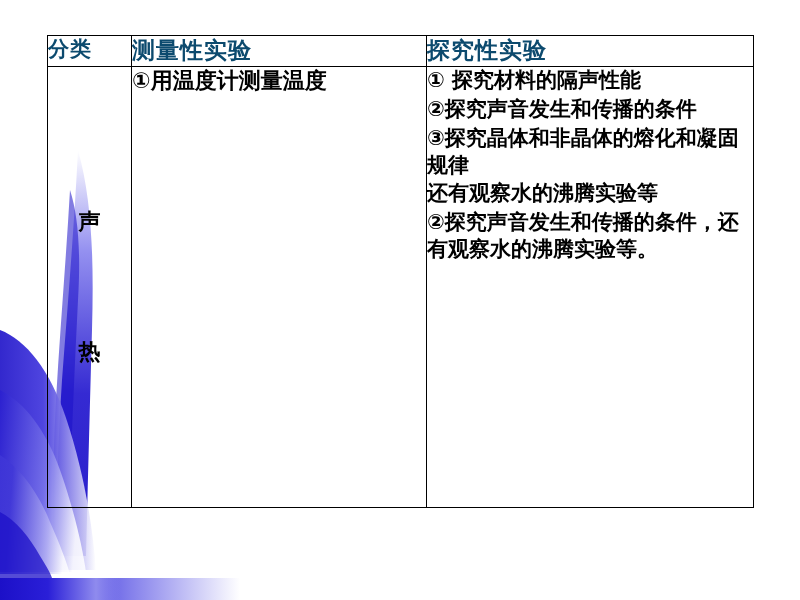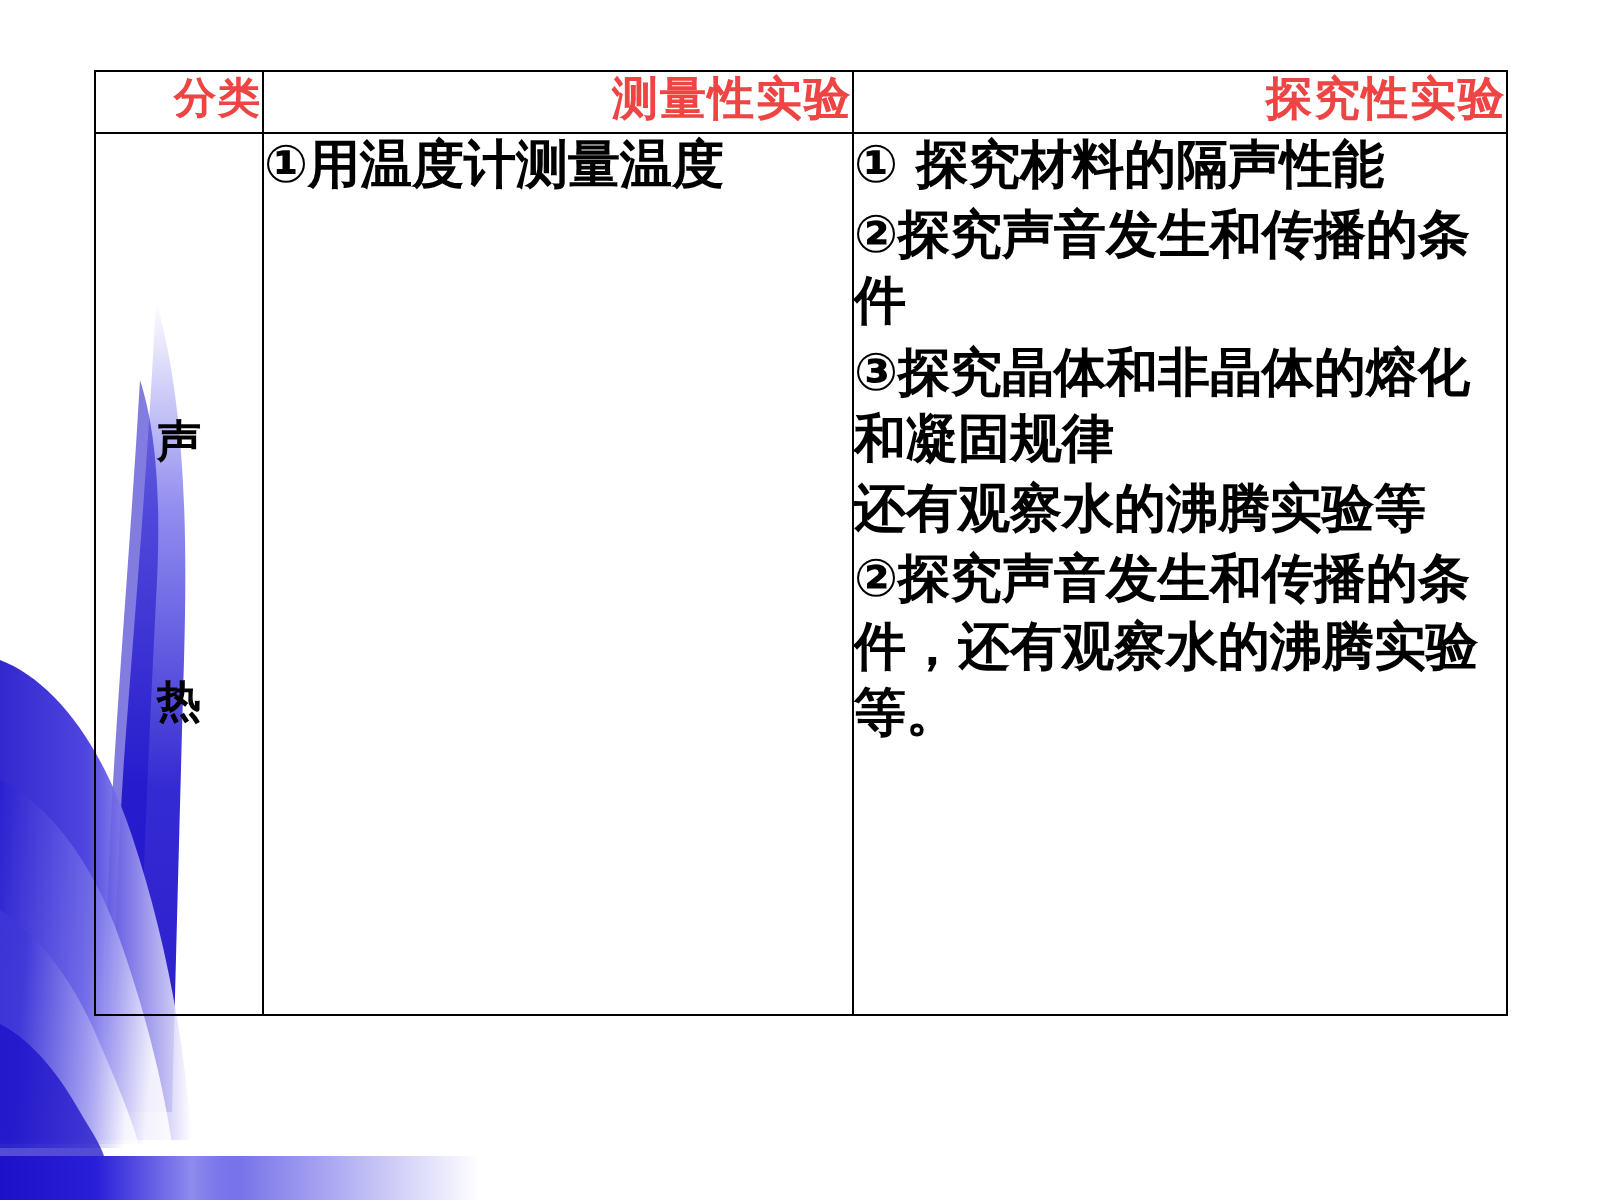--- a/index.html
+++ b/index.html
@@ -65,26 +65,26 @@
     border: 1px solid #000000;
     vertical-align: top;
     padding: 0;
     background: transparent;
   }
   .col-cat   { width: 84px; }
   .col-meas  { width: 295px; }
   .col-inq   { width: 327px; }
 
   .head-cell {
-    text-align: right;
+    text-align: left;
     font-weight: bold;
     font-size: 23px;
     line-height: 1.3;
     padding: 5px 2px 7px 2px;
-    color: #ef4444;
+    color: #0c4a6e;
     letter-spacing: 1px;
   }
   .head-cell.small {
     font-size: 21px;
   }
 
   .cat-cell {
     height: 440px;
     position: relative;
     text-align: center;
@@ -103,30 +103,30 @@
   .cat-char {
     font-size: 22px;
     font-weight: bold;
     color: #000;
     line-height: 1;
   }
   .cat-gap { height: 108px; }
 
   .body-cell {
     padding: 6px 6px 6px 8px;
-    font-size: 26px;
+    font-size: 21px;
     line-height: 1.28;
     color: #000;
     font-weight: bold;
   }
   .body-cell p {
     margin: 0 0 1px 0;
   }
   .meas-cell {
-    font-size: 26px;
+    font-size: 22px;
   }
   .inq-cell p {
     margin: 0 0 2px 0;
   }
 </style>
 </head>
 <body>
 
 <div class="deco-layer">
   <svg width="260" height="600" viewBox="0 0 260 600" xmlns="http://www.w3.org/2000/svg" aria-hidden="true">

